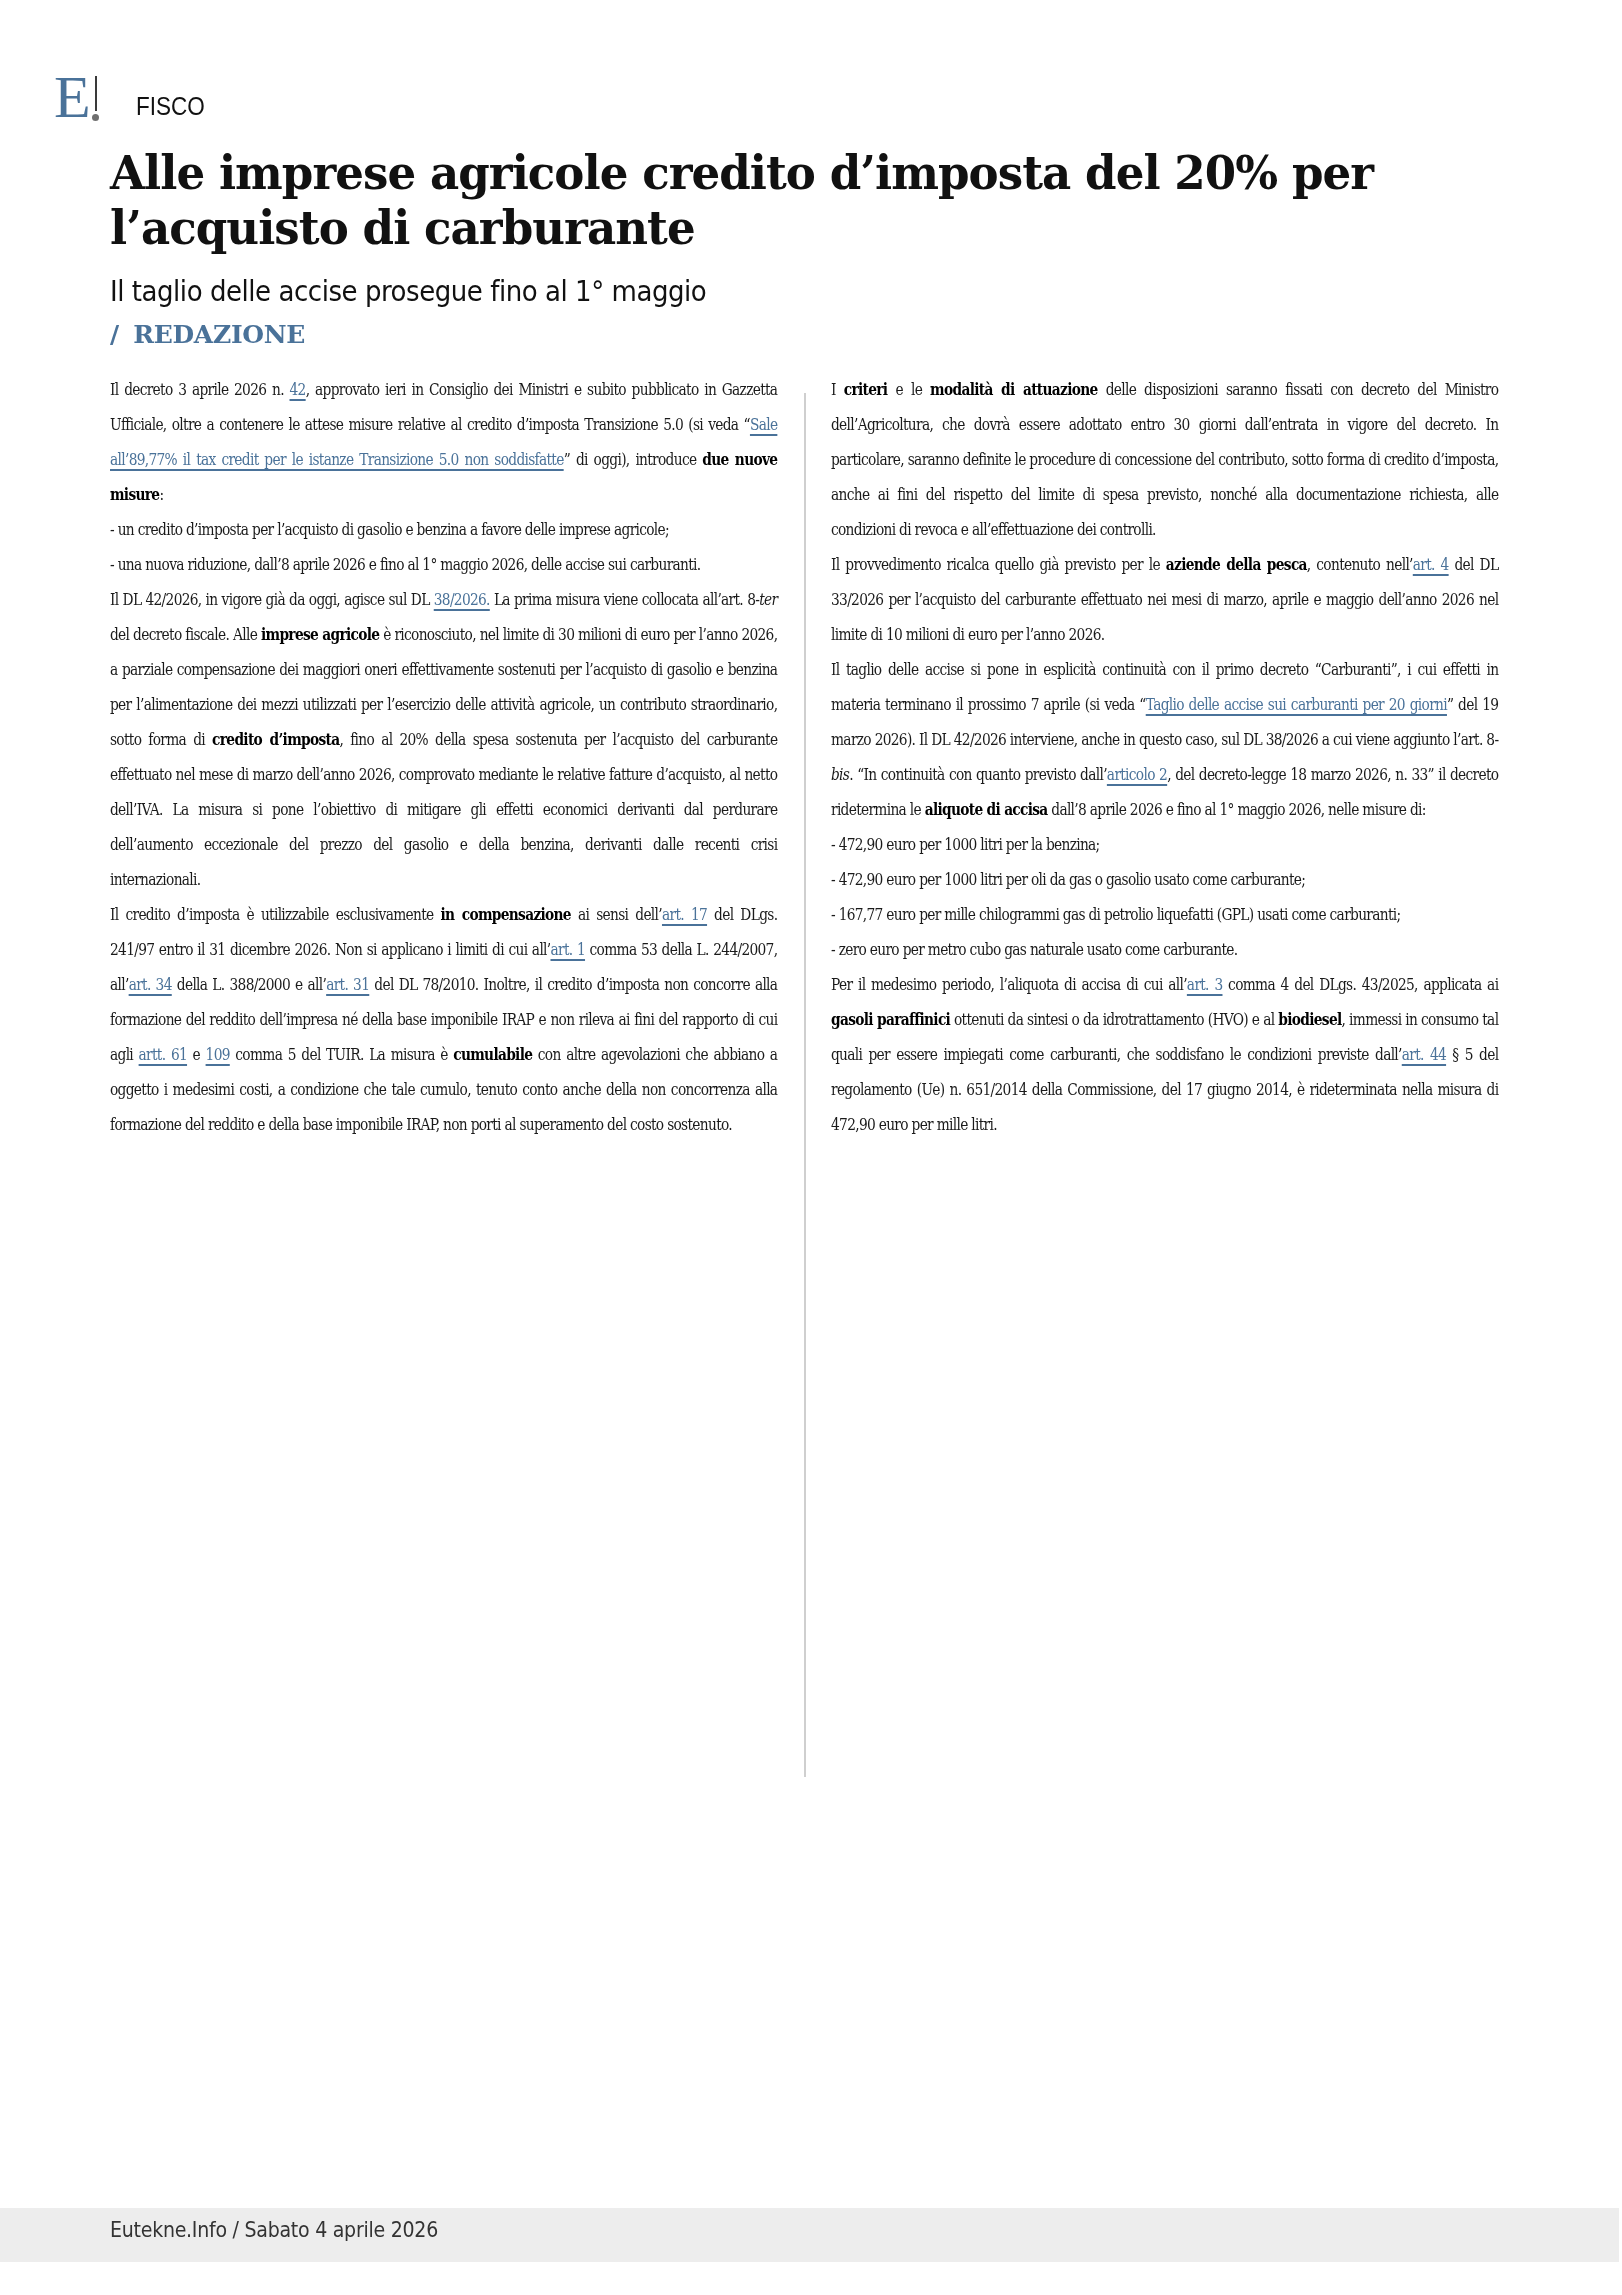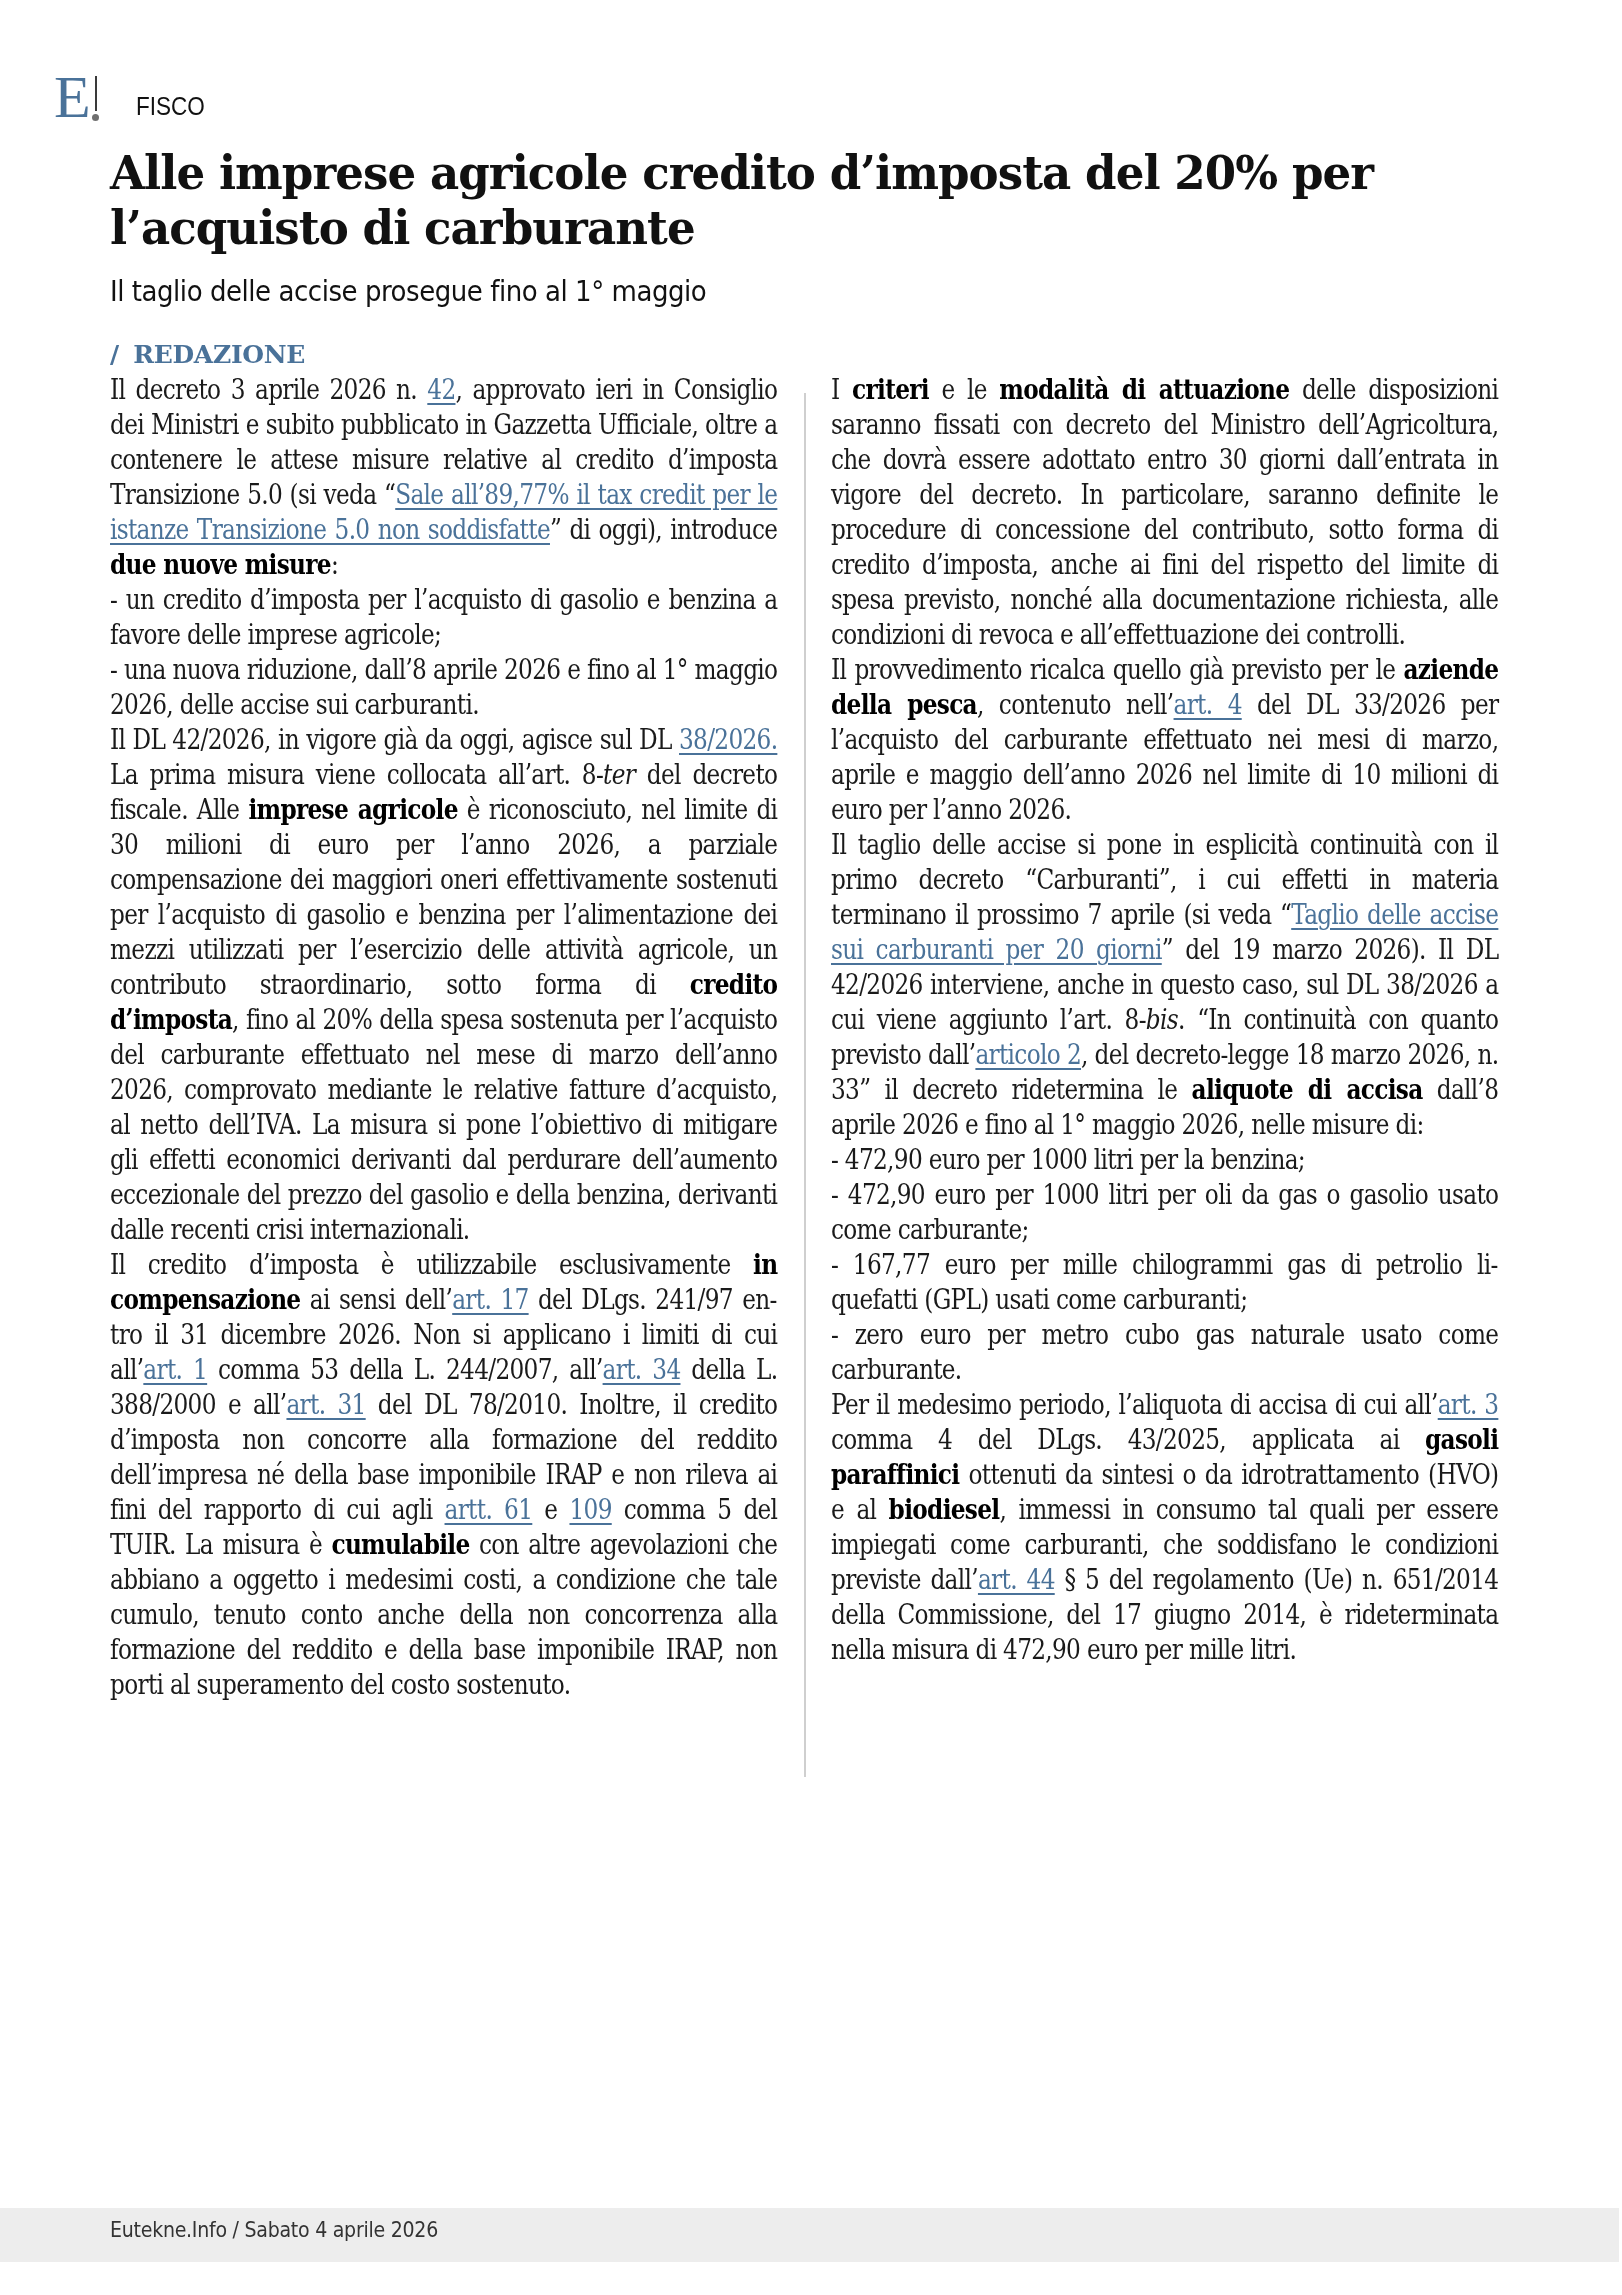--- a/index.html
+++ b/index.html
@@ -15,26 +15,26 @@
     .section-label { position: absolute; left: 136px; top: 92px; font-family: "Liberation Sans", sans-serif;
                      font-size: 25px; font-weight: normal; color: #111; transform: scaleX(0.9); transform-origin: left; }
 
     .title { position: absolute; left: 110px; top: 145px; width: 1439px; margin: 0;
              font-family: "DejaVu Serif", serif; font-weight: bold; font-size: 47px; line-height: 55px;
              color: #111; letter-spacing: -1px; transform: scaleX(0.96); transform-origin: left; }
 
     .subtitle { position: absolute; left: 110px; top: 275px; font-family: "DejaVu Sans", sans-serif;
                 font-size: 28px; color: #111; letter-spacing: -0.5px; transform: scaleX(0.93); transform-origin: left; }
 
-    .byline { position: absolute; left: 110px; top: 340px; font-family: "DejaVu Serif", serif; font-weight: bold;
+    .byline { position: absolute; left: 110px; top: 320px; font-family: "DejaVu Serif", serif; font-weight: bold;
               font-size: 25px; color: #4a7299; letter-spacing: -0.3px; }
     .byline .slash { margin-right: 14.4px; }
 
     .col { position: absolute; top: 372px; width: 667px;
-           font-family: "DejaVu Serif", serif; font-size: 27px; line-height: 35px; color: #1a1a1a;
+           font-family: "DejaVu Serif", serif; font-size: 16px; line-height: 35px; color: #1a1a1a;
            text-align: justify; hyphens: manual; letter-spacing: -0.8px; }
     .col.left { left: 110px; }
     .col.right { left: 831px; }
     .col p { margin: 0; transform: scaleX(0.86); transform-origin: left; width: 776px; }
     .col b { font-weight: bold; color: #000; }
     .col a { color: #4a7299; text-decoration: underline; text-decoration-thickness: 2px; text-underline-offset: 3.9px; }
 
     .divider { position: absolute; left: 804px; top: 393px; width: 2px; height: 1384px; background: #cfcfcf; }
 
     .footer { position: absolute; left: 0; top: 2208px; width: 1619px; height: 54px; background: #ededed; }

